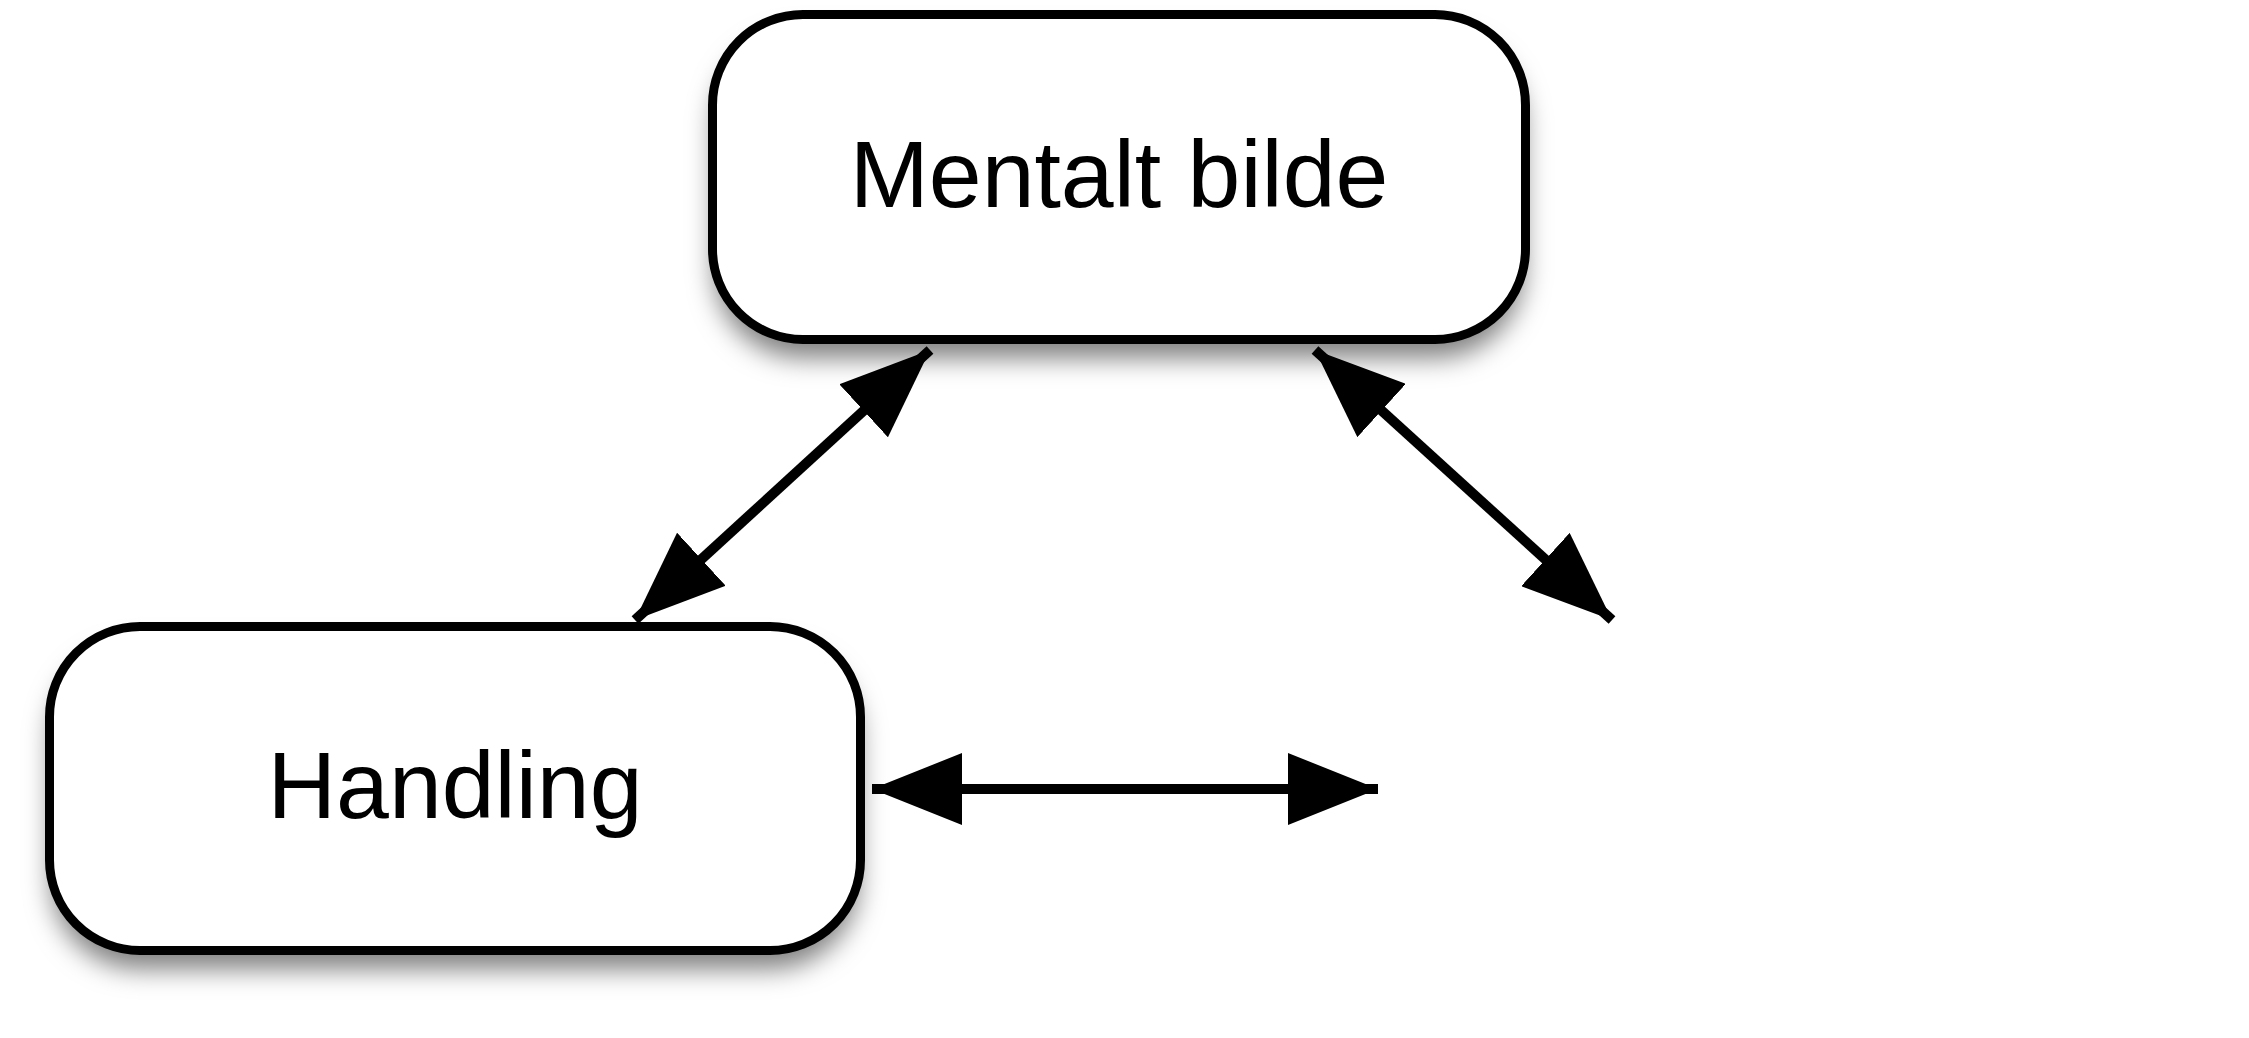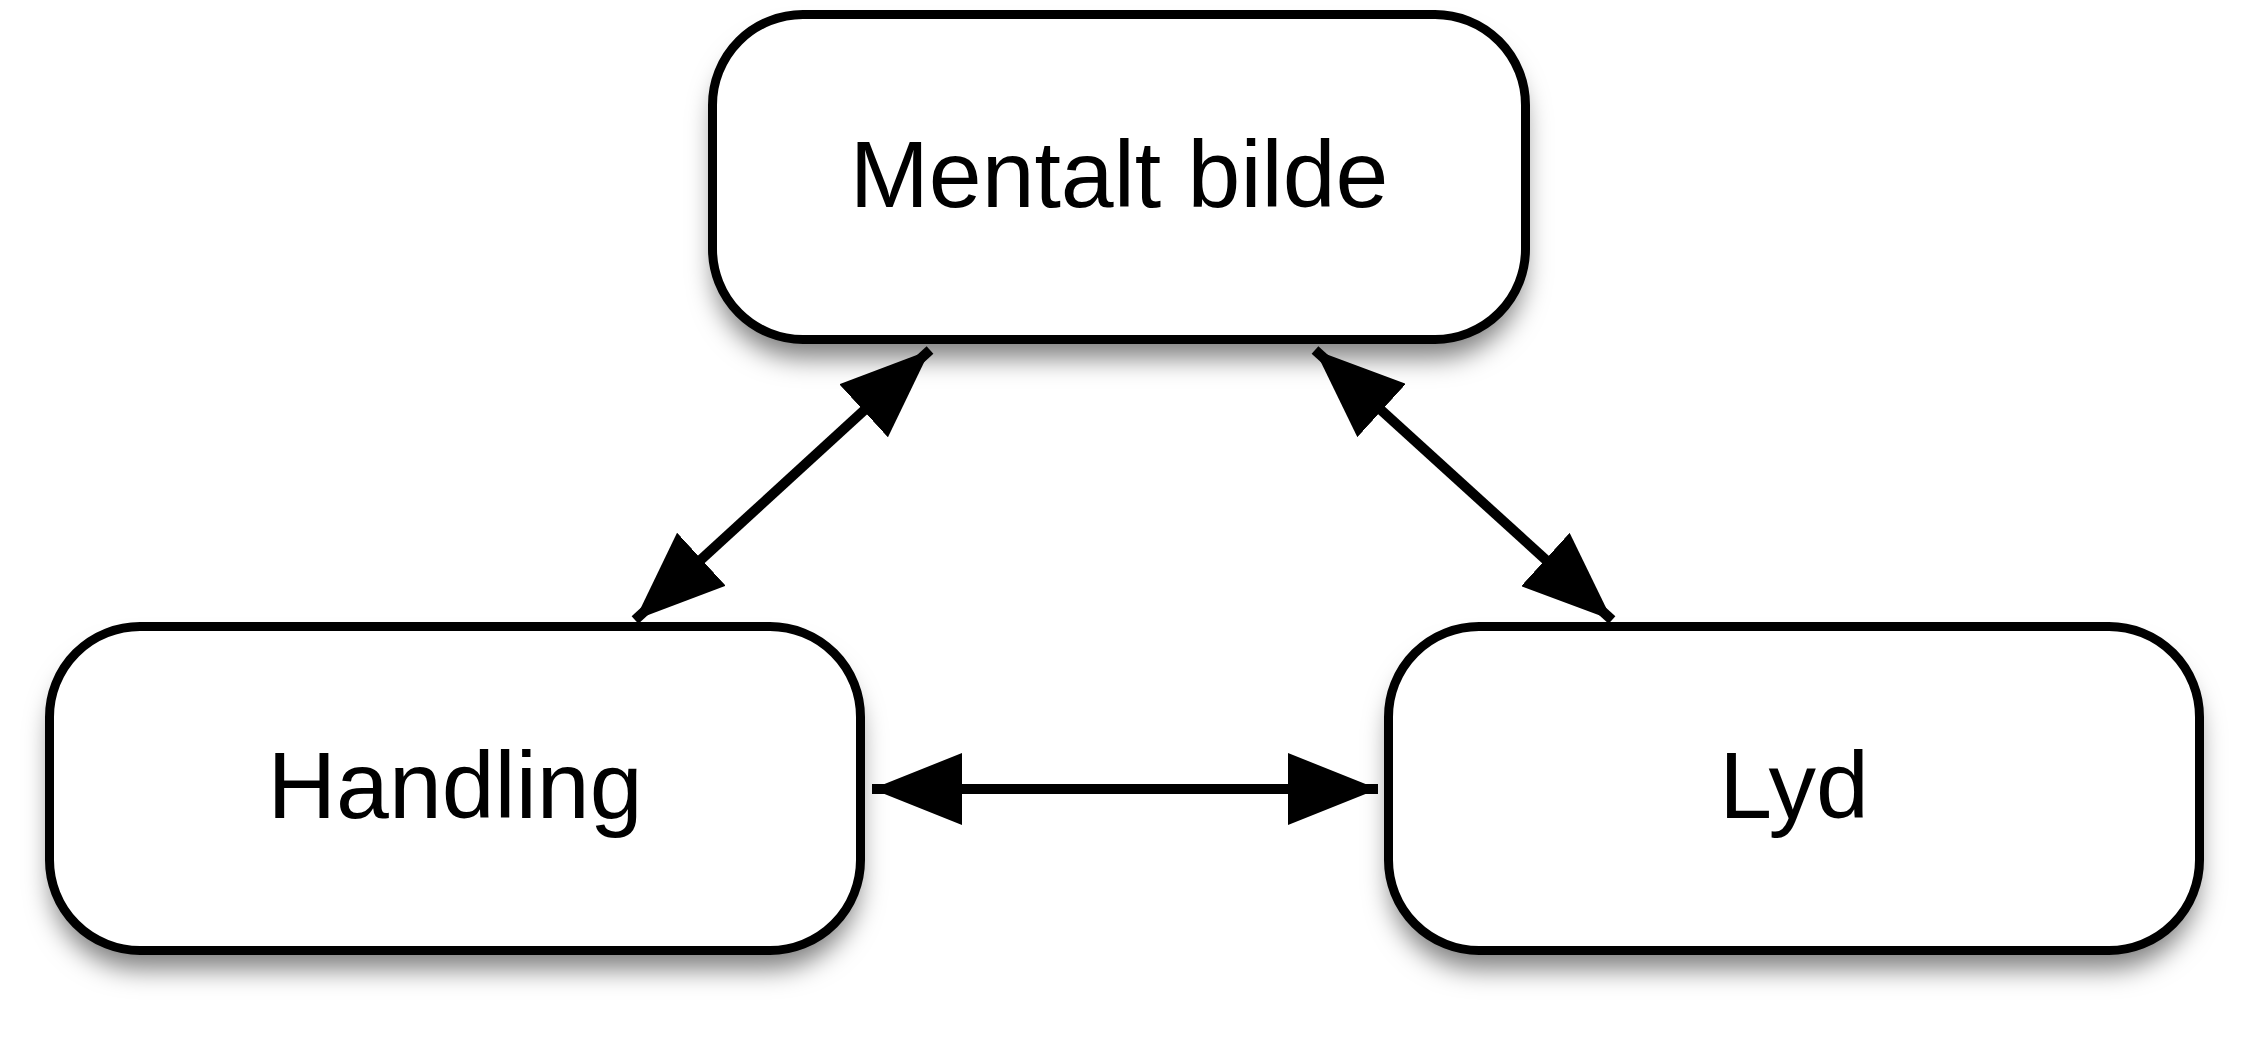--- a/index.html
+++ b/index.html
@@ -66,17 +66,14 @@
   </svg>
 
   <div class="node" id="node-mentalt-bilde">
     <span class="node-label">Mentalt bilde</span>
   </div>
 
   <div class="node" id="node-handling">
     <span class="node-label">Handling</span>
   </div>
 
-  <div class="node" id="node-lyd">
-    <span class="node-label">Lyd</span>
-  </div>
 
 </div>
 
 </body></html>

